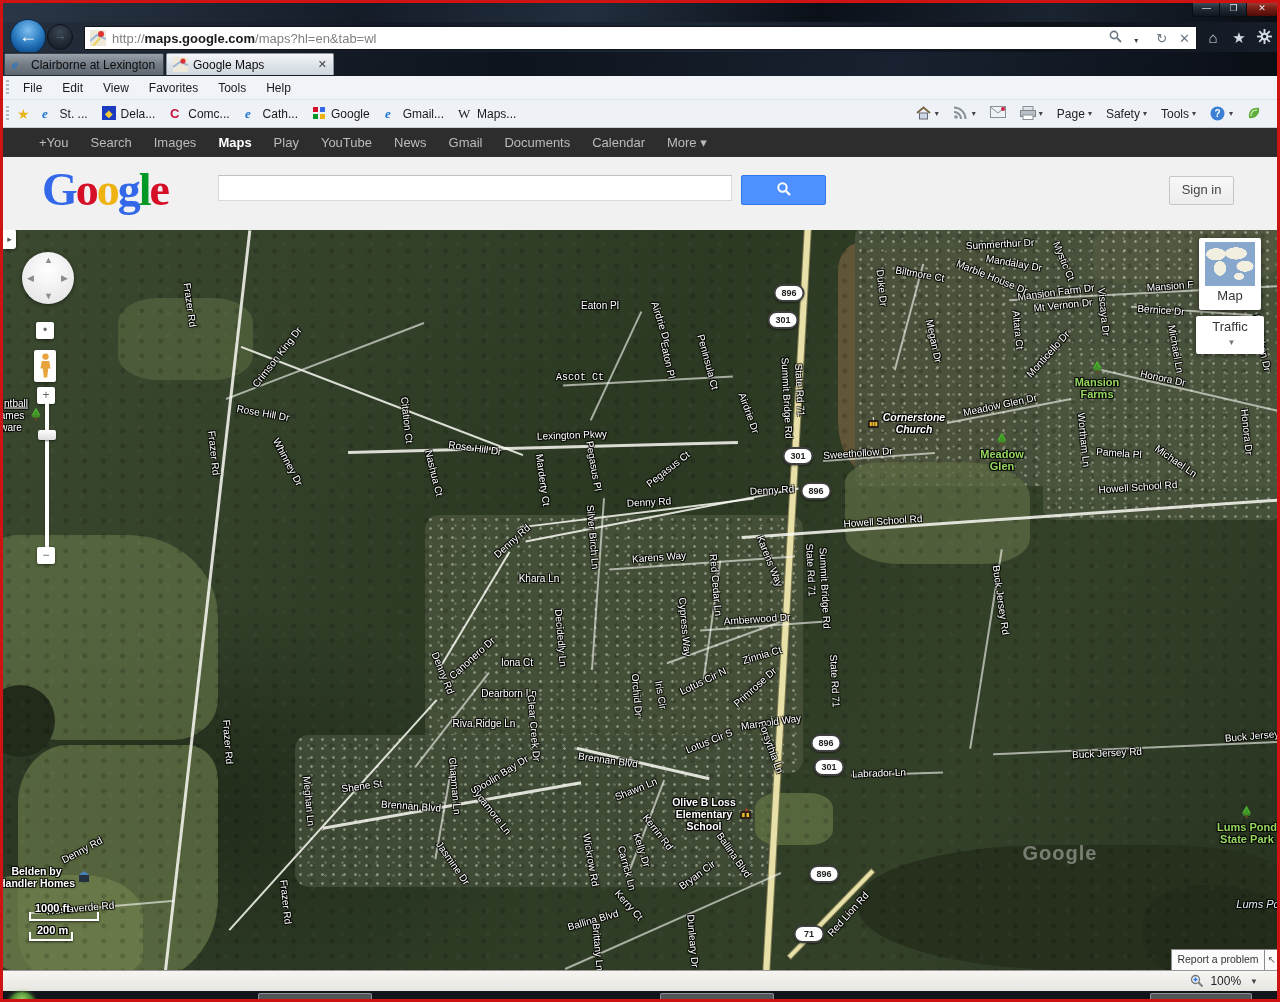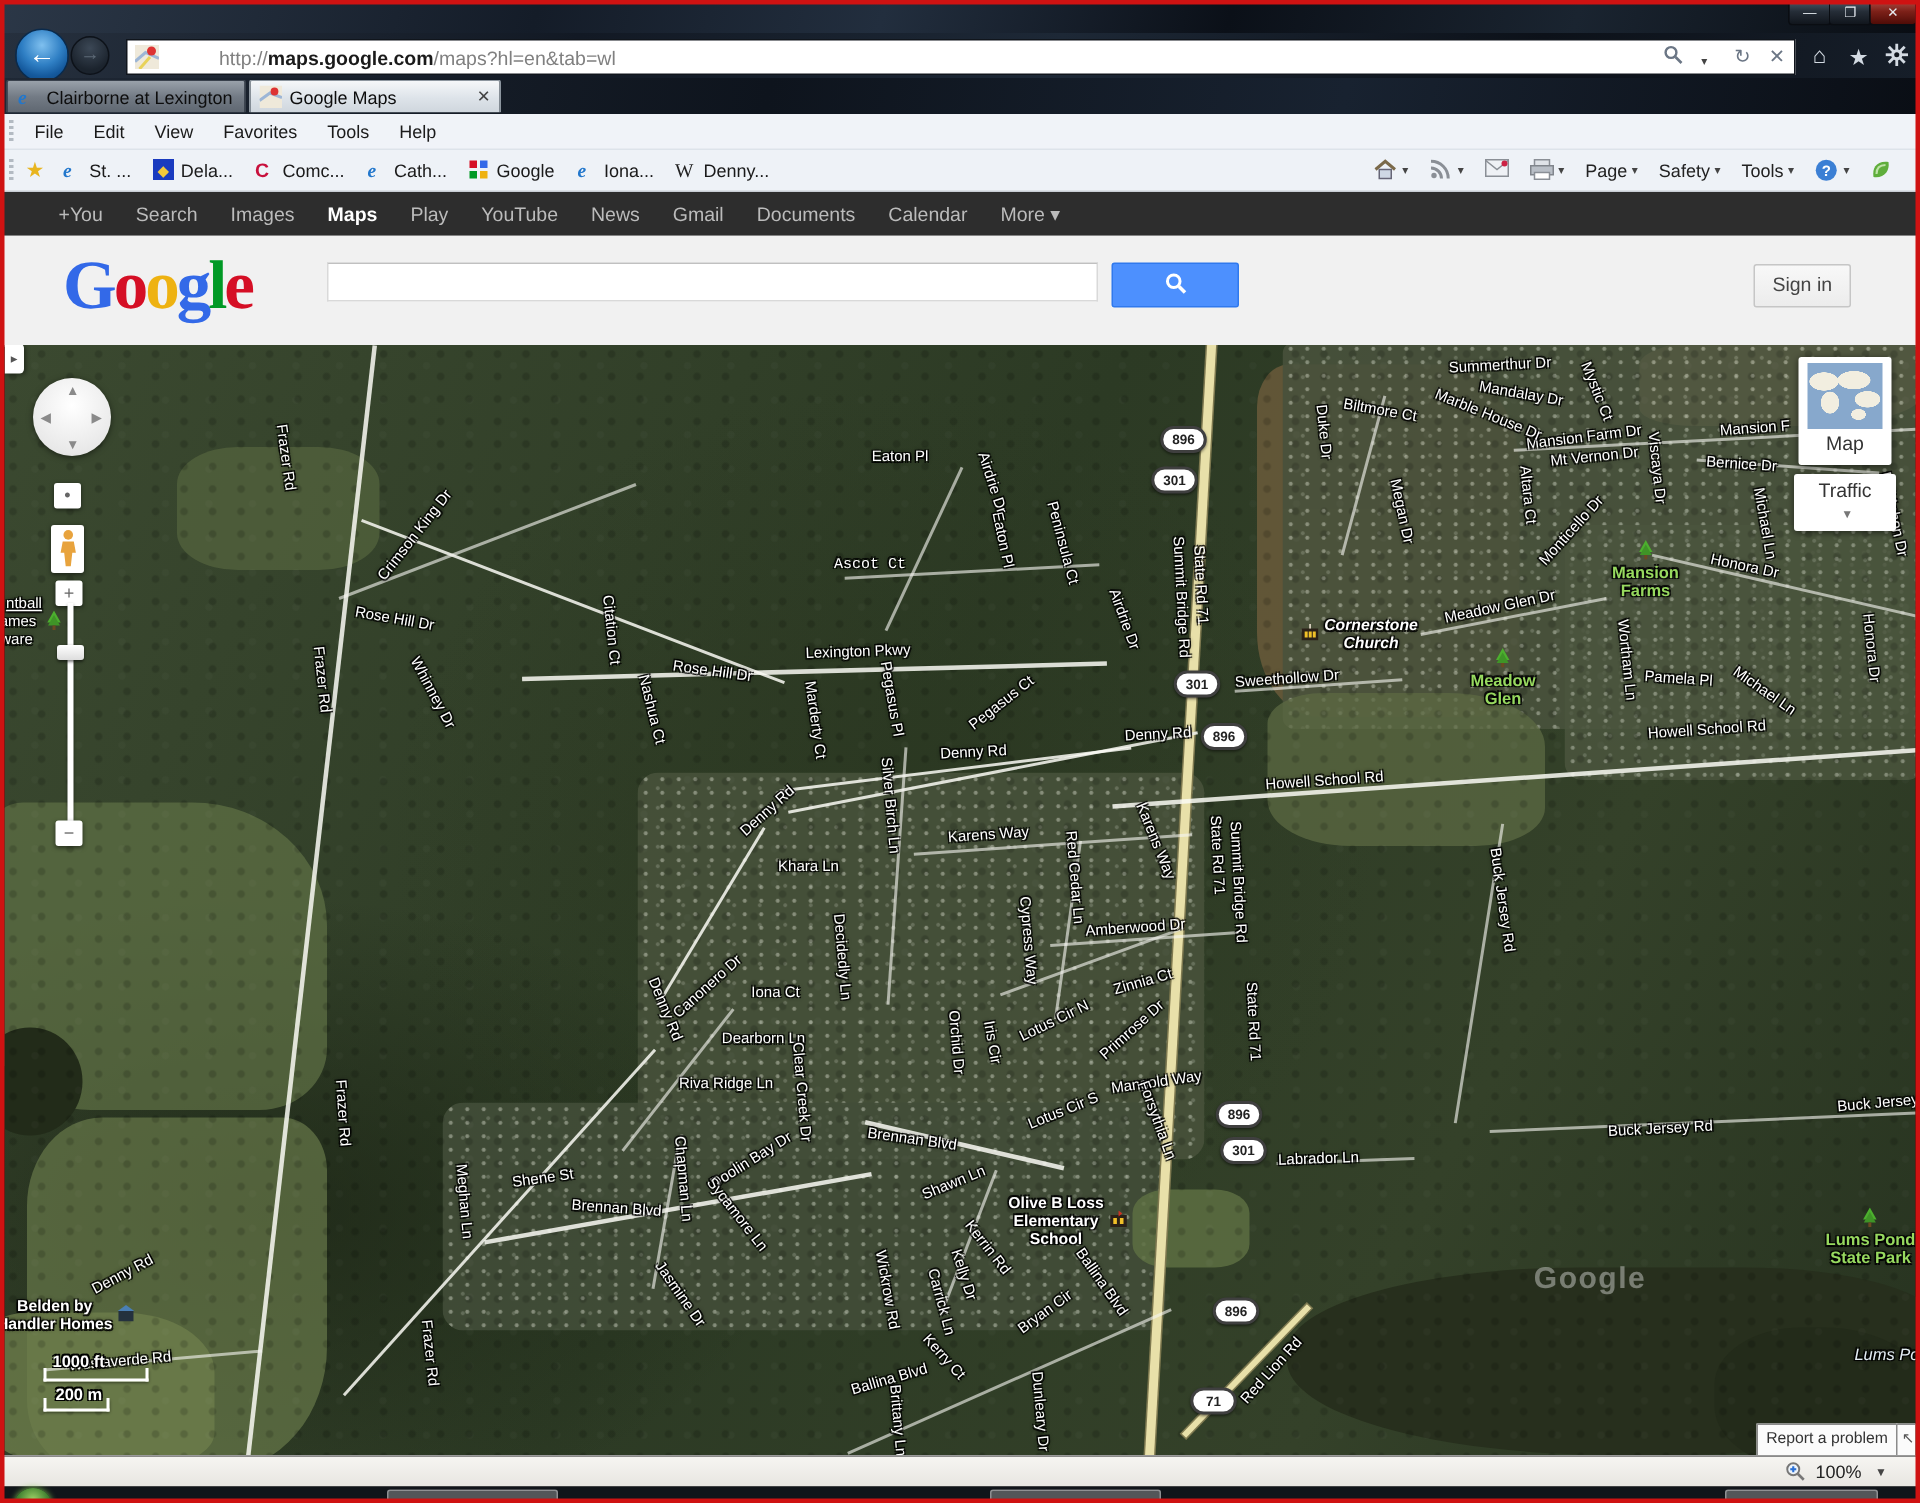--- a/index.html
+++ b/index.html
@@ -25,21 +25,21 @@
   #backbtn{left:10px;top:19px;width:34px;height:34px;
     background:radial-gradient(circle at 50% 30%,#7fc0ef 0%,#2f7fc4 45%,#155a9e 70%,#0b3f75 100%);
     border:1px solid #0a2a4c;font-size:18px;line-height:32px;}
   #fwdbtn{left:47px;top:24px;width:24px;height:24px;
     background:radial-gradient(circle at 50% 30%,#3c4856,#1b232d 70%);
     border:1px solid #0d1219;color:#5d6a77;font-size:13px;line-height:22px;}
 
   #addressbar{left:84px;top:26px;width:1111px;height:22px;background:#fff;border:1px solid #10151c;
     display:flex;align-items:center;font-size:13px;}
   #addressbar .fav{width:16px;height:16px;margin:0 6px 0 5px;flex:0 0 auto;}
-  .urltext{white-space:nowrap;color:#808080;margin-left:34px;}
+  .urltext{white-space:nowrap;color:#808080;}
   .urltext b{color:#1a1a1a;font-weight:bold;}
   #addrIcons{margin-left:auto;display:flex;align-items:center;color:#6b7685;font-size:13px;}
   #addrIcons span{padding:0 6px;cursor:default;}
 
   .glassicon{color:#d3dae2;font-size:15px;top:29px;text-align:center;width:22px;cursor:default;}
 
   .tab{top:53px;height:22px;border:1px solid #39414c;border-bottom:none;border-radius:2px 2px 0 0;
     display:flex;align-items:center;font-size:12px;color:#0d0d0d;padding:0 6px;box-sizing:border-box;}
   .tab .ticon{width:15px;height:15px;margin-right:5px;flex:0 0 auto;}
   #tab1{left:4px;width:160px;background:linear-gradient(#99a1aa,#737b85 50%,#5f6771);}
@@ -269,27 +269,27 @@
             <rect x="8" y="1" width="5" height="5" fill="#3369e8"></rect>
             <rect x="1" y="8" width="5" height="5" fill="#009925"></rect>
             <rect x="8" y="8" width="5" height="5" fill="#eeb211"></rect>
           </svg></span>
         <span>Google</span>
       </span>
       <span class="favitem">
         <span class="fico"><svg width="15" height="15">
             <text x="1" y="12" font-size="13" font-family="Liberation Serif,serif" font-style="italic" fill="#2277cc" font-weight="bold">e</text>
           </svg></span>
-        <span>Iona...</span>
+        <span>Gmail...</span>
       </span>
       <span class="favitem">
         <span class="fico"><svg width="15" height="15">
             <text x="0" y="12" font-size="13" font-family="Liberation Serif,serif" fill="#222">W</text>
           </svg></span>
-        <span>Denny...</span>
+        <span>Maps...</span>
       </span>
     </span>
   <span id="cmdarea">
     <span class="citem">
         <span class="cico"><svg width="15" height="14">
             <path d="M1 7 L7.5 1.5 L14 7" fill="none" stroke="#7b6a4a" stroke-width="2"></path>
             <rect x="3.5" y="7" width="8" height="6" fill="#cfd8e4" stroke="#667"></rect>
           </svg></span>
         <span class="dd">▾</span>
       </span>

